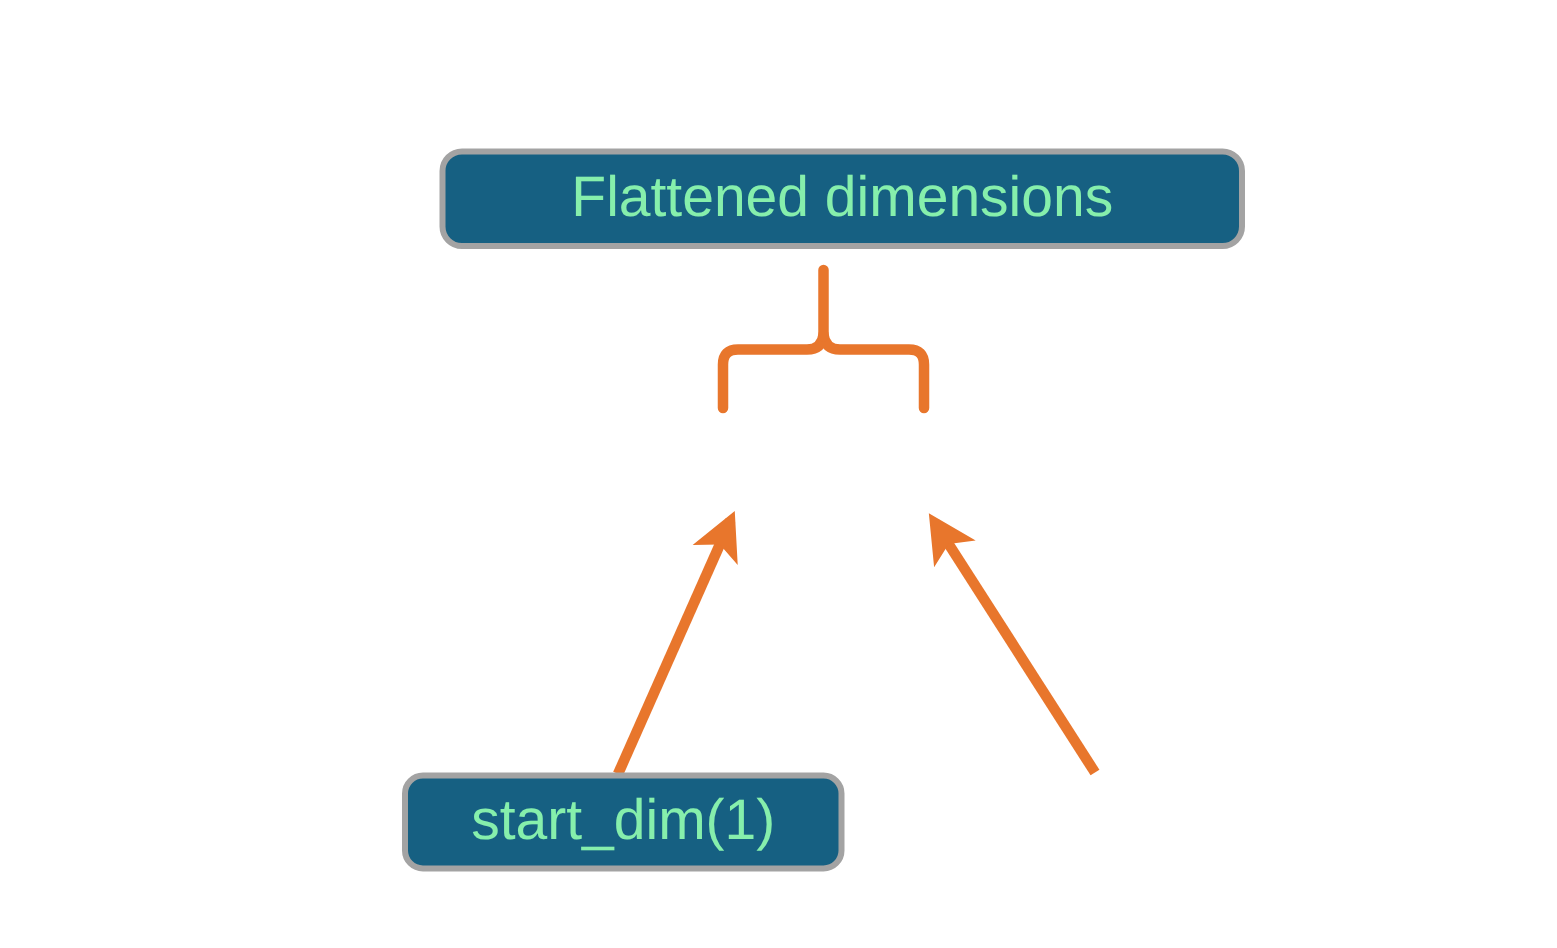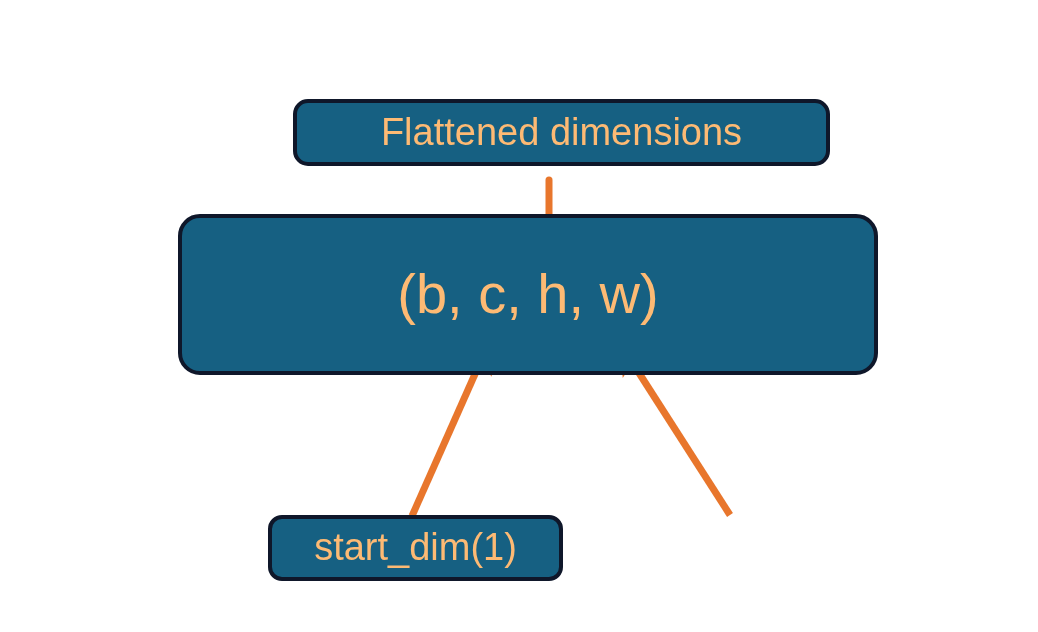--- a/index.html
+++ b/index.html
@@ -14,26 +14,26 @@
     position: relative;
     width: 1038px;
     height: 632px;
     background: #ffffff;
     overflow: hidden;
   }
   .node {
     position: absolute;
     box-sizing: border-box;
     background: #166082;
-    border: 4px solid #0f172a;
+    border: 4px solid #a3a3a3;
     border-radius: 14px;
     display: flex;
     align-items: center;
     justify-content: center;
-    color: #fdba74;
+    color: #86efac;
     text-align: center;
     line-height: 1.05;
     white-space: nowrap;
   }
   #node-flattened {
     left: 293px;
     top: 99px;
     width: 537px;
     height: 67px;
     border-radius: 15px;
@@ -101,22 +101,19 @@
 
     <line x1="412" y1="516" x2="487" y2="347" stroke="#E8762C" stroke-width="7" stroke-linecap="butt" marker-end="url(#arrowhead)"></line>
 
     <line x1="730" y1="515" x2="623" y2="348" stroke="#E8762C" stroke-width="7" stroke-linecap="butt" marker-end="url(#arrowhead)"></line>
   </svg>
 
   <div class="node" id="node-flattened">
     <span class="node-label">Flattened dimensions</span>
   </div>
 
-  <div class="node" id="node-shape">
-    <span class="node-label">(b, c, h, w)</span>
-  </div>
 
   <div class="node" id="node-startdim">
     <span class="node-label">start_dim(1)</span>
   </div>
 
 
 </div>
 
 </body></html>

